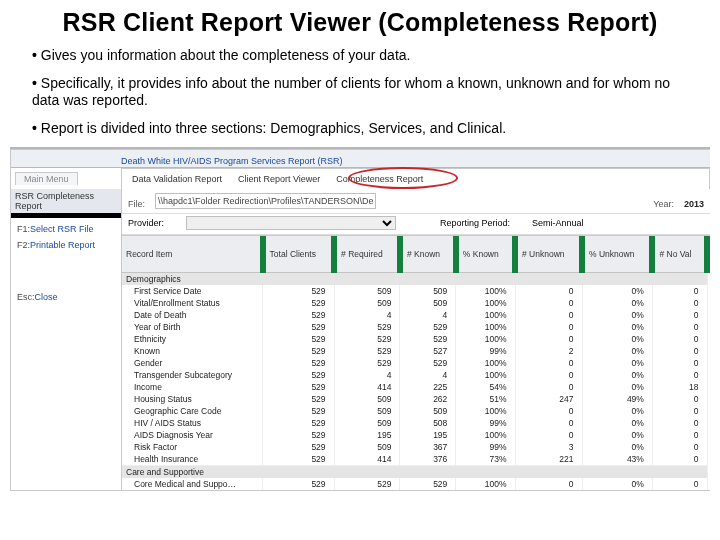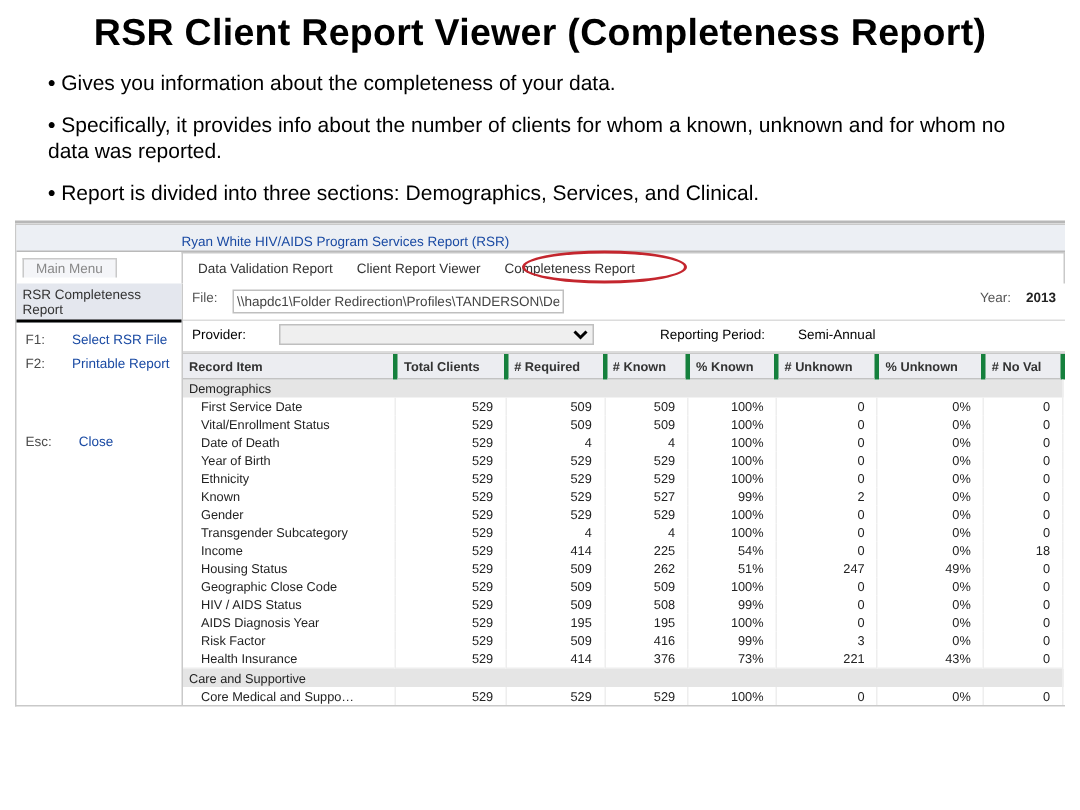--- a/index.html
+++ b/index.html
@@ -13,38 +13,38 @@
 
 .tabstrip{background:#eceff4;border-bottom:1px solid #b9b9b9;height:17px;display:flex;align-items:flex-end;padding-left:110px}
 .tabtitle{font-size:9px;color:#1a4aa3;margin-bottom:1px}
 .tabbar{background:#fff;border:1px solid #c9c9c9;border-bottom:none;display:flex;padding:2px 6px;gap:8px;margin-left:110px;margin-right:0;align-items:center;height:16px}
 .tab{color:#333;cursor:pointer;padding:1px 4px}
 .tab.active{font-weight:400}
 .ellipse{position:absolute;border:2px solid #c4262e;border-radius:50%;width:106px;height:18px;pointer-events:none}
 
 .layout{display:flex}
 .side{width:110px;border-right:1px solid #c9c9c9}
-.side .hdr{background:#e4e7ee;border-bottom:2px solid #000000;padding:2px 4px;color:#333}
+.side .hdr{background:#e4e7ee;border-bottom:5px solid #000000;padding:2px 4px;color:#333}
 .side .body{padding:6px;color:#6a6a6a}
-.side .row{display:flex;gap:18px;margin-bottom:6px}
+.side .row{display:flex;gap:0;margin-bottom:6px}
 .side .key{color:#4a4a4a}
 .side .link{color:#1a4aa3}
 .main{flex:1;overflow:hidden}
 
-.filters{display:flex;align-items:flex-start;gap:10px;padding:4px 6px;border-bottom:1px solid #dcdcdc}
+.filters{display:flex;align-items:flex-end;gap:10px;padding:4px 6px;border-bottom:1px solid #dcdcdc}
 .filters .lab{color:#555}
 .filters input.txt{border:1px solid #bfbfbf;height:14px;font-size:9px;width:215px;padding:0 2px;color:#444}
 .filters .spacer{flex:1}
 .filters .val{color:#222;font-weight:700}
 .filters2{display:flex;align-items:center;gap:22px;padding:2px 6px 4px 6px;border-bottom:1px solid #dcdcdc}
 .filters2 select{border:1px solid #bfbfbf;height:14px;font-size:9px;width:210px}
 
 .grid{border-top:1px solid #c9c9c9}
 .grid table{width:100%;border-collapse:collapse;font-size:8.5px}
-.grid th{background:#ecedf1;border-bottom:1px solid #c3c3c3;color:#333;font-weight:700;text-align:left;padding:3px 4px;white-space:nowrap;border-right:3px solid #15803d}
+.grid th{background:#ecedf1;border-bottom:1px solid #c3c3c3;color:#333;font-weight:400;text-align:left;padding:13px 4px;white-space:nowrap;border-right:6px solid #15803d}
 .grid td{padding:1px 4px;border-right:1px solid #eee;white-space:nowrap;color:#222}
 .grid td.n{text-align:right;padding-right:8px}
 .section td{font-weight:400;background:#e5e5e5}
 .grid tr.section td{border-top:1px solid #eee}
 .grid tr:not(.section) td:first-child{padding-left:12px}
 </style>
 </head>
 <body>
 
 <div class="slide">
@@ -54,21 +54,21 @@
       <p class="b">Specifically, it provides info about the number of clients for whom a known, unknown and for whom no data was reported.</p>
       <p class="b">Report is divided into three sections: Demographics, Services, and Clinical.</p>
     </div>
 
   <div class="shot">
     <div class="app">
 
       <div style="position:absolute;left:4px;top:22px;border:1px solid #c9c9c9;border-bottom:none;background:#f4f5f8;padding:1px 8px;font-size:9px;color:#888">Main Menu</div>
 
       <div class="tabstrip">
-        <span class="tabtitle">Ryan White HIV/AIDS Program Services Report (RSR)</span>
+        <span class="tabtitle">Death White HIV/AIDS Program Services Report (RSR)</span>
       </div>
       <div class="tabbar" id="tabs" style="position:relative">
         <div class="ellipse" style="left:226px;top:-2px"></div>
       <span class="tab">Data Validation Report</span>
           <span class="tab">Client Report Viewer</span>
           <span class="tab active">Completeness Report</span>
         </div>
 
       <div class="layout">
         <div class="side">
@@ -218,21 +218,21 @@
                     <td>Housing Status</td>
                     <td class="n">529</td>
                     <td class="n">509</td>
                     <td class="n">262</td>
                     <td class="n">51%</td>
                     <td class="n">247</td>
                     <td class="n">49%</td>
                     <td class="n">0</td>
                   </tr>
                   <tr>
-                    <td>Geographic Close Code</td>
+                    <td>Geographic Care Code</td>
                     <td class="n">529</td>
                     <td class="n">509</td>
                     <td class="n">509</td>
                     <td class="n">100%</td>
                     <td class="n">0</td>
                     <td class="n">0%</td>
                     <td class="n">0</td>
                   </tr>
                   <tr>
                     <td>HIV / AIDS Status</td>
@@ -251,21 +251,21 @@
                     <td class="n">195</td>
                     <td class="n">100%</td>
                     <td class="n">0</td>
                     <td class="n">0%</td>
                     <td class="n">0</td>
                   </tr>
                   <tr>
                     <td>Risk Factor</td>
                     <td class="n">529</td>
                     <td class="n">509</td>
-                    <td class="n">416</td>
+                    <td class="n">367</td>
                     <td class="n">99%</td>
                     <td class="n">3</td>
                     <td class="n">0%</td>
                     <td class="n">0</td>
                   </tr>
                   <tr>
                     <td>Health Insurance</td>
                     <td class="n">529</td>
                     <td class="n">414</td>
                     <td class="n">376</td>

